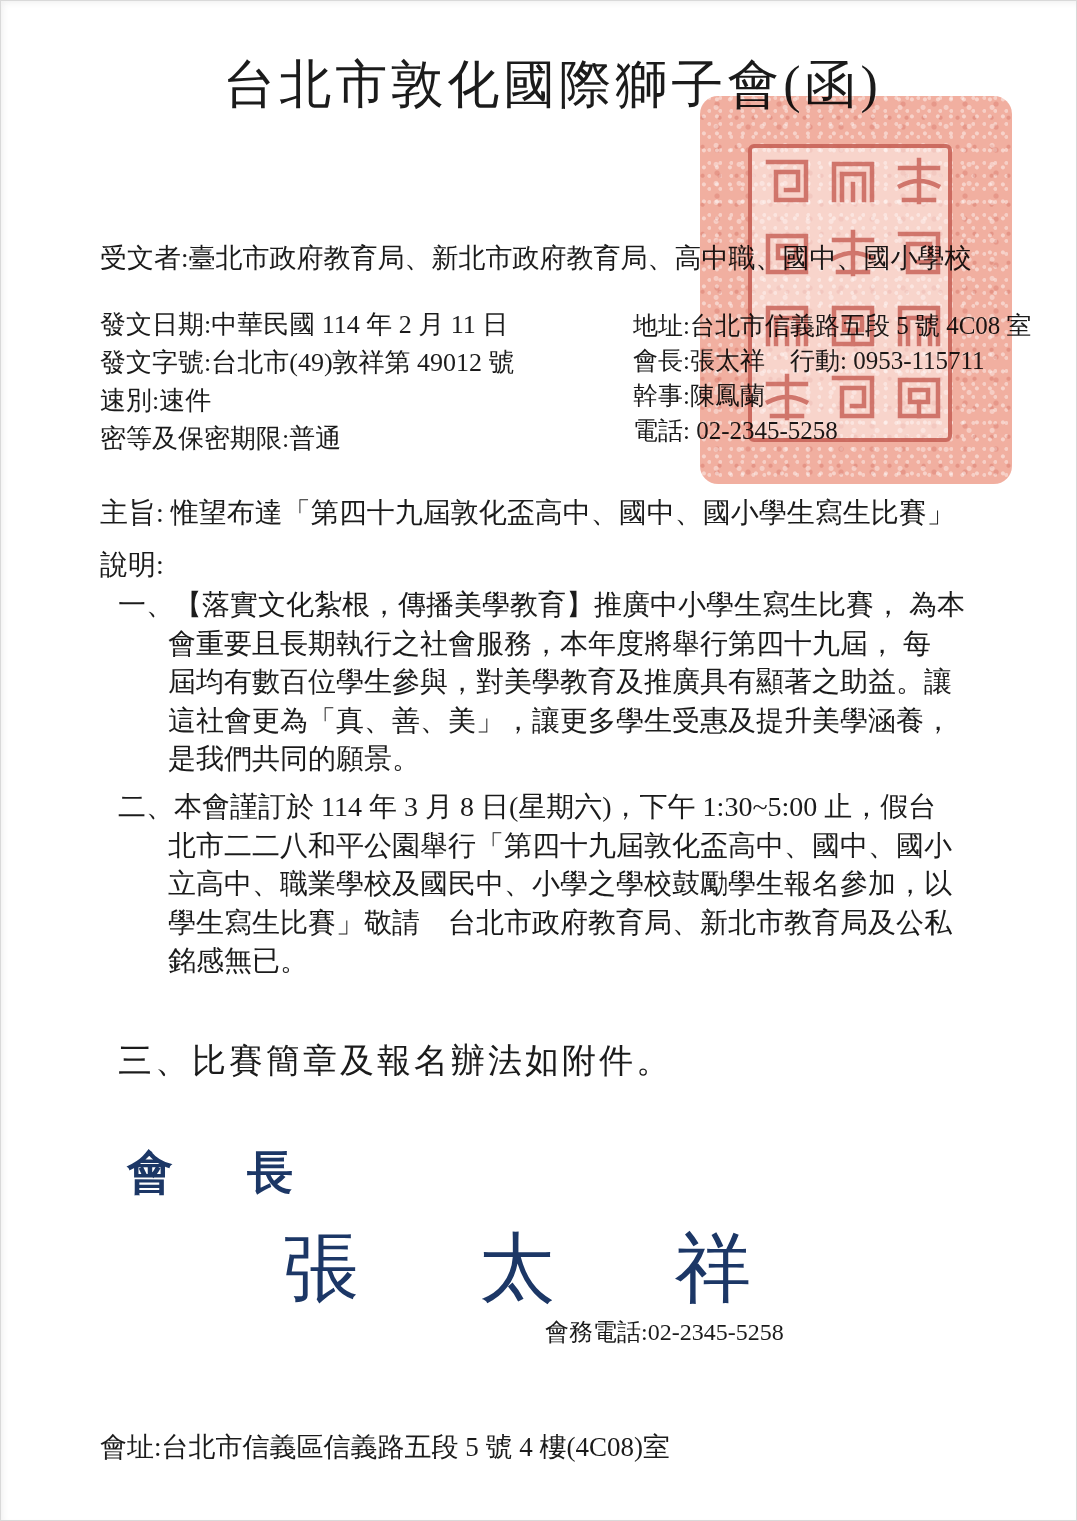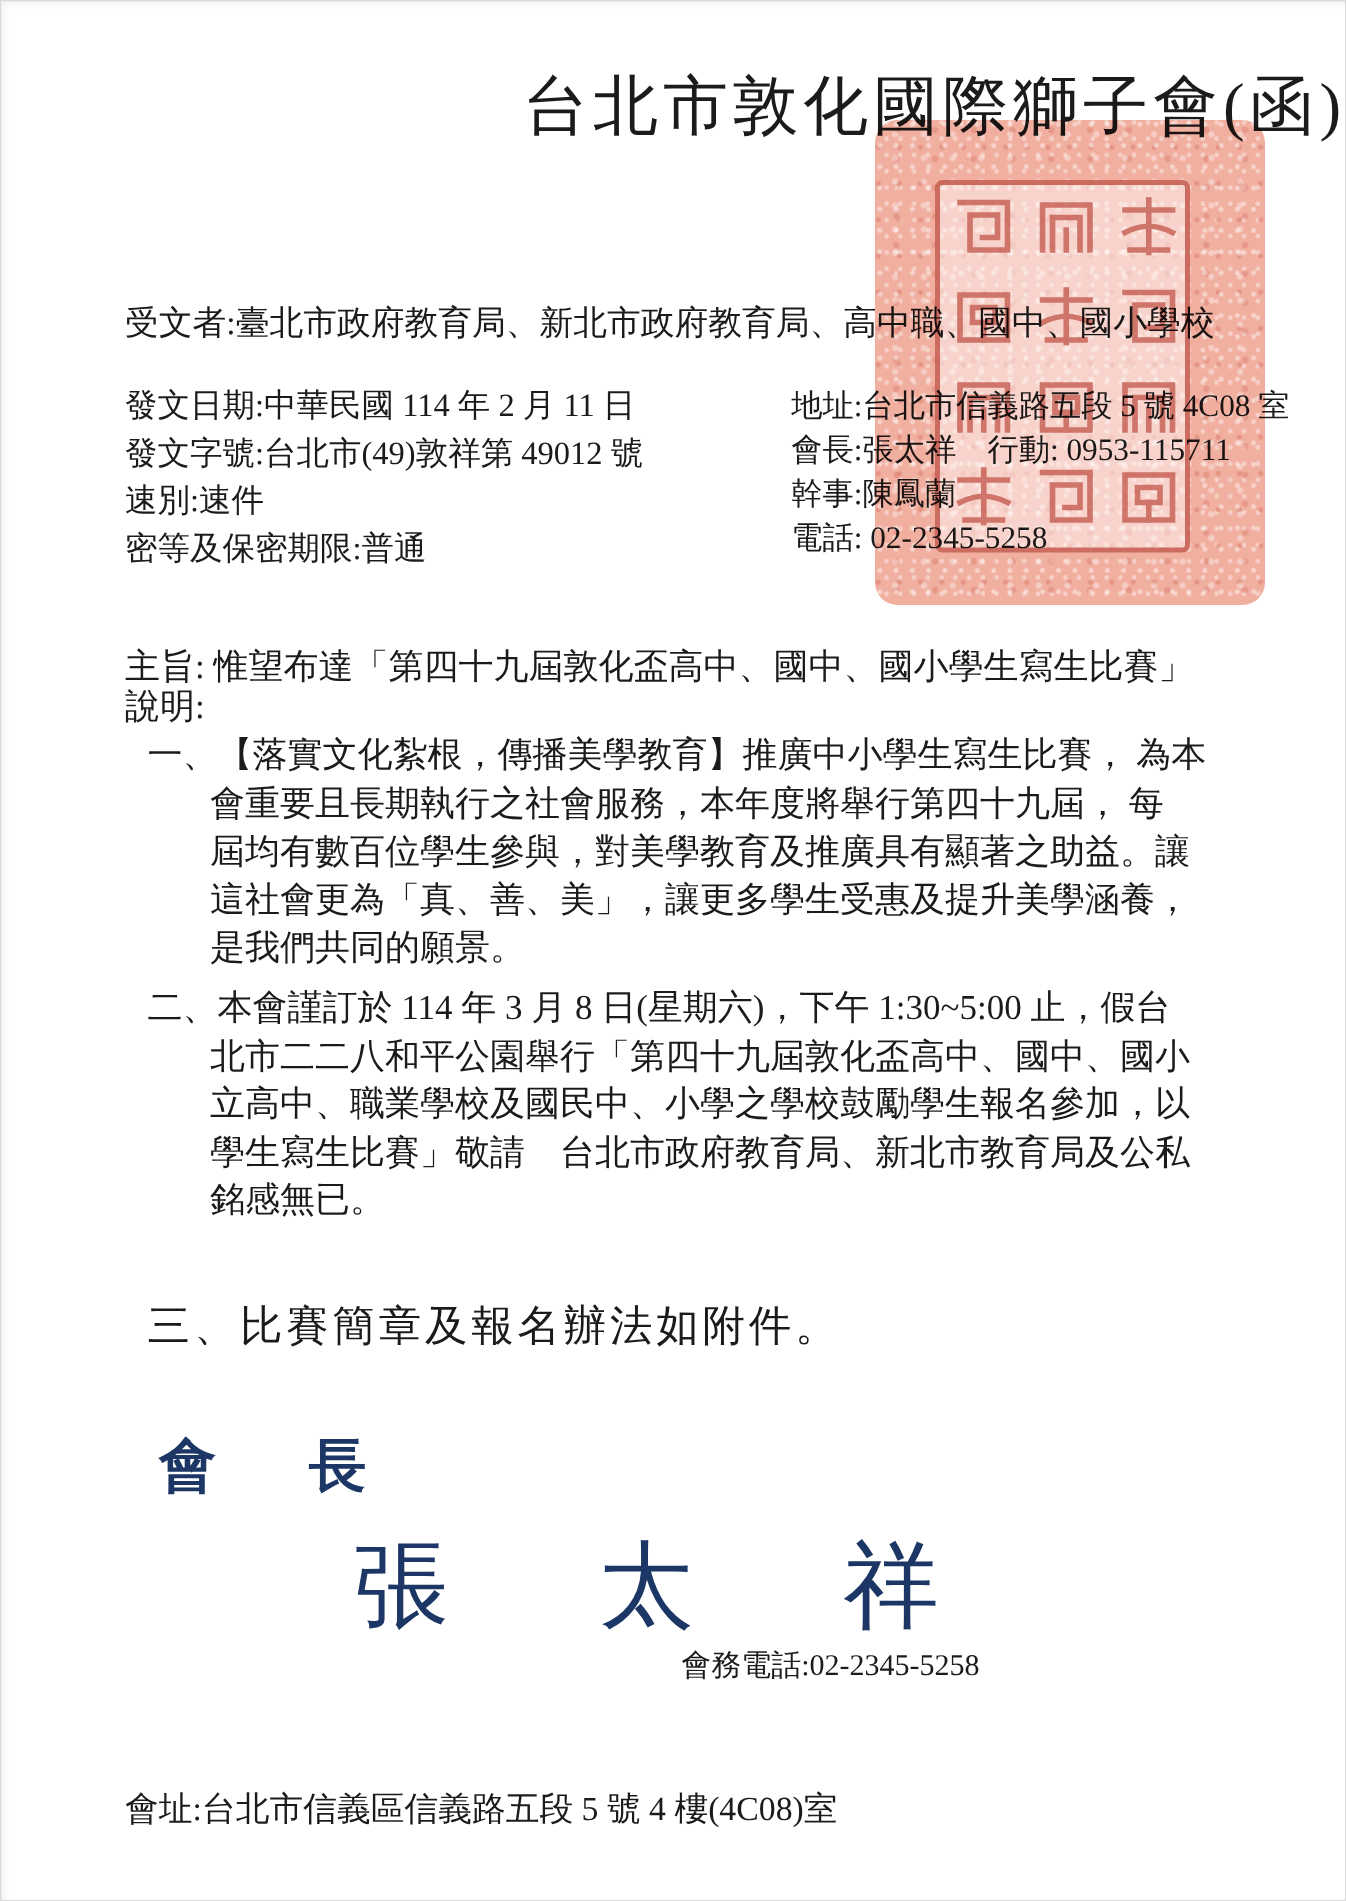--- a/index.html
+++ b/index.html
@@ -10,35 +10,35 @@
     background:#ffffff;
     box-shadow:inset 0 0 0 1px #d9d9d9, inset 3px 3px 6px rgba(0,0,0,.06);
     font-family:"Liberation Serif","DejaVu Serif",serif;
     color:#1b1b1b;
     overflow:hidden;
   }
   .abs{position:absolute;white-space:nowrap;}
 
   .doc-title{
     top:50px;left:0;width:1077px;
-    text-align:right;
+    text-align:center;
     font-size:52px;
     letter-spacing:4px;
     padding-left:28px;
     box-sizing:border-box;
     font-weight:500;
   }
 
   .recipient{top:240px;left:100px;font-size:27px;}
 
   .meta-left{top:306px;left:100px;font-size:26px;line-height:38px;}
   .meta-right{top:308px;left:633px;font-size:25px;line-height:35px;}
   .meta-left div,.meta-right div{white-space:nowrap;}
 
-  .subject{top:514px;left:100px;font-size:28px;}
+  .subject{top:494px;left:100px;font-size:28px;}
   .explain{top:546px;left:100px;font-size:28px;text-align:center;}
 
   .item{font-size:28px;line-height:38.5px;}
   .item div{white-space:nowrap;}
   .item .cont{margin-left:50px;}
   .item1{top:586px;left:118px;}
   .item2{top:788px;left:118px;}
   .item3{top:1038px;left:118px;font-size:34px;letter-spacing:3px;}
 
   .sig-title{

